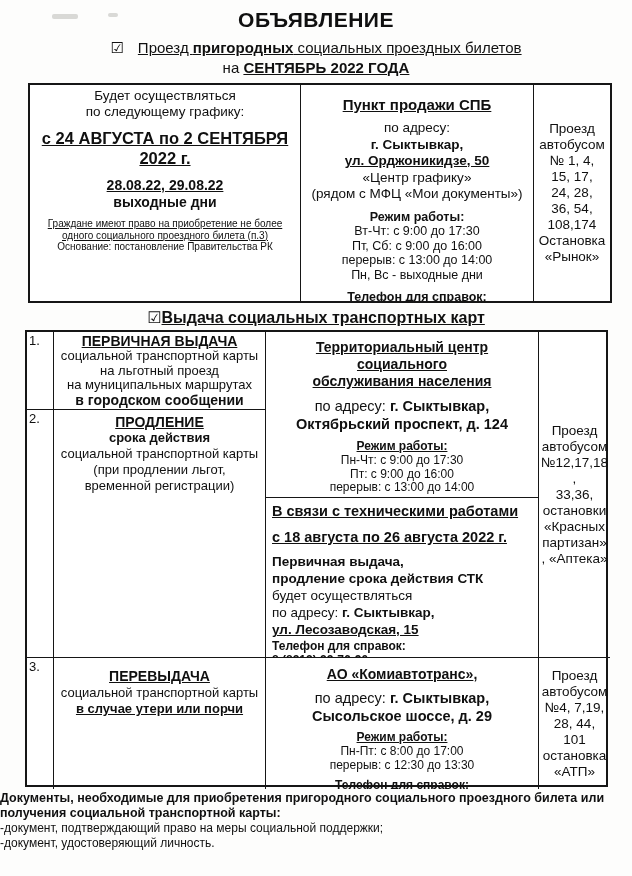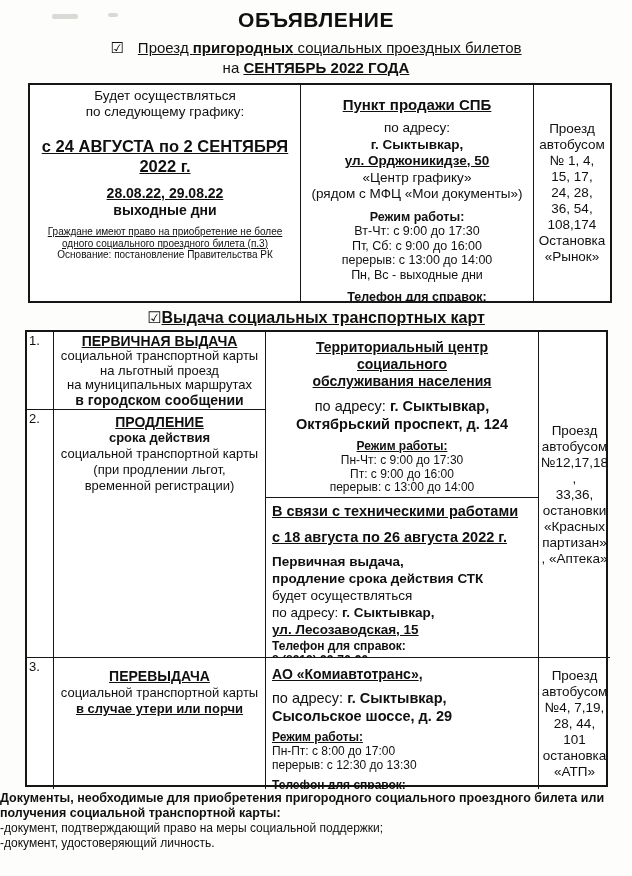--- a/index.html
+++ b/index.html
@@ -30,21 +30,21 @@
     display:flex;
     box-sizing:border-box;
     background:#fff;
   }
   .t1 > div{box-sizing:border-box;overflow:hidden;}
   .t1-left{width:271px;border-right:1.5px solid #161616;padding:3px 5px;text-align:center;}
   .t1-mid{width:233px;border-right:1.5px solid #161616;padding:2px 4px;text-align:center;}
   .t1-right{width:76px;display:flex;align-items:center;justify-content:center;text-align:center;}
 
   .t1-left .l-sched{font-size:13.5px;line-height:16px;}
-  .t1-left .l-dates{font-size:16.5px;line-height:20px;margin-top:16px;}
+  .t1-left .l-dates{font-size:16.5px;line-height:20px;margin-top:8px;}
   .t1-left .l-wknd{font-size:14px;line-height:17px;margin-top:9px;}
   .t1-left .l-cost{font-size:13.5px;line-height:16.5px;margin-top:8px;}
   .t1-left .l-note{font-size:10px;line-height:11.5px;margin-top:7px;}
 
   .t1-mid .m-head{font-size:15px;line-height:18px;margin-top:9px;}
   .t1-mid .m-addr{font-size:13.5px;line-height:16.5px;margin-top:6px;}
   .t1-mid .m-hours{font-size:12.5px;line-height:14.5px;margin-top:7px;}
   .t1-mid .m-phone{font-size:12.5px;line-height:14.5px;margin-top:8px;}
   .bus{font-size:13.5px;line-height:16px;}
 
@@ -87,21 +87,21 @@
   .c-a .a-head{font-size:14px;line-height:17px;margin-top:4px;}
   .c-a .a-addr{font-size:14.5px;line-height:18px;margin-top:7px;}
   .c-a .a-hours{font-size:12px;line-height:13.8px;margin-top:7px;}
 
   .c-b{padding:2px 6px;text-align:left;}
   .c-b .b-head1{font-size:14.5px;line-height:18px;margin-top:2px;}
   .c-b .b-head2{font-size:14.5px;line-height:18px;margin-top:8px;}
   .c-b .b-body{font-size:13.5px;line-height:17px;margin-top:7px;}
   .c-b .b-phone{font-size:12px;line-height:14px;margin-top:1px;}
 
-  .c-m3{padding:4px 6px;}
+  .c-m3{padding:4px 6px;text-align:center;}
   .c-m3 .m3-head{font-size:14px;line-height:17px;margin-top:4px;}
   .c-m3 .m3-addr{font-size:14.5px;line-height:18px;margin-top:6px;}
   .c-m3 .m3-hours{font-size:12px;line-height:14px;margin-top:5px;}
   .c-m3 .m3-phone{font-size:12px;line-height:14px;margin-top:6px;}
 
   
   .doc-footer{margin-top:4px;}
   .f-bold{font-size:12.5px;line-height:15px;font-weight:bold;}
   .f-reg{font-size:12px;line-height:14.5px;}
 

